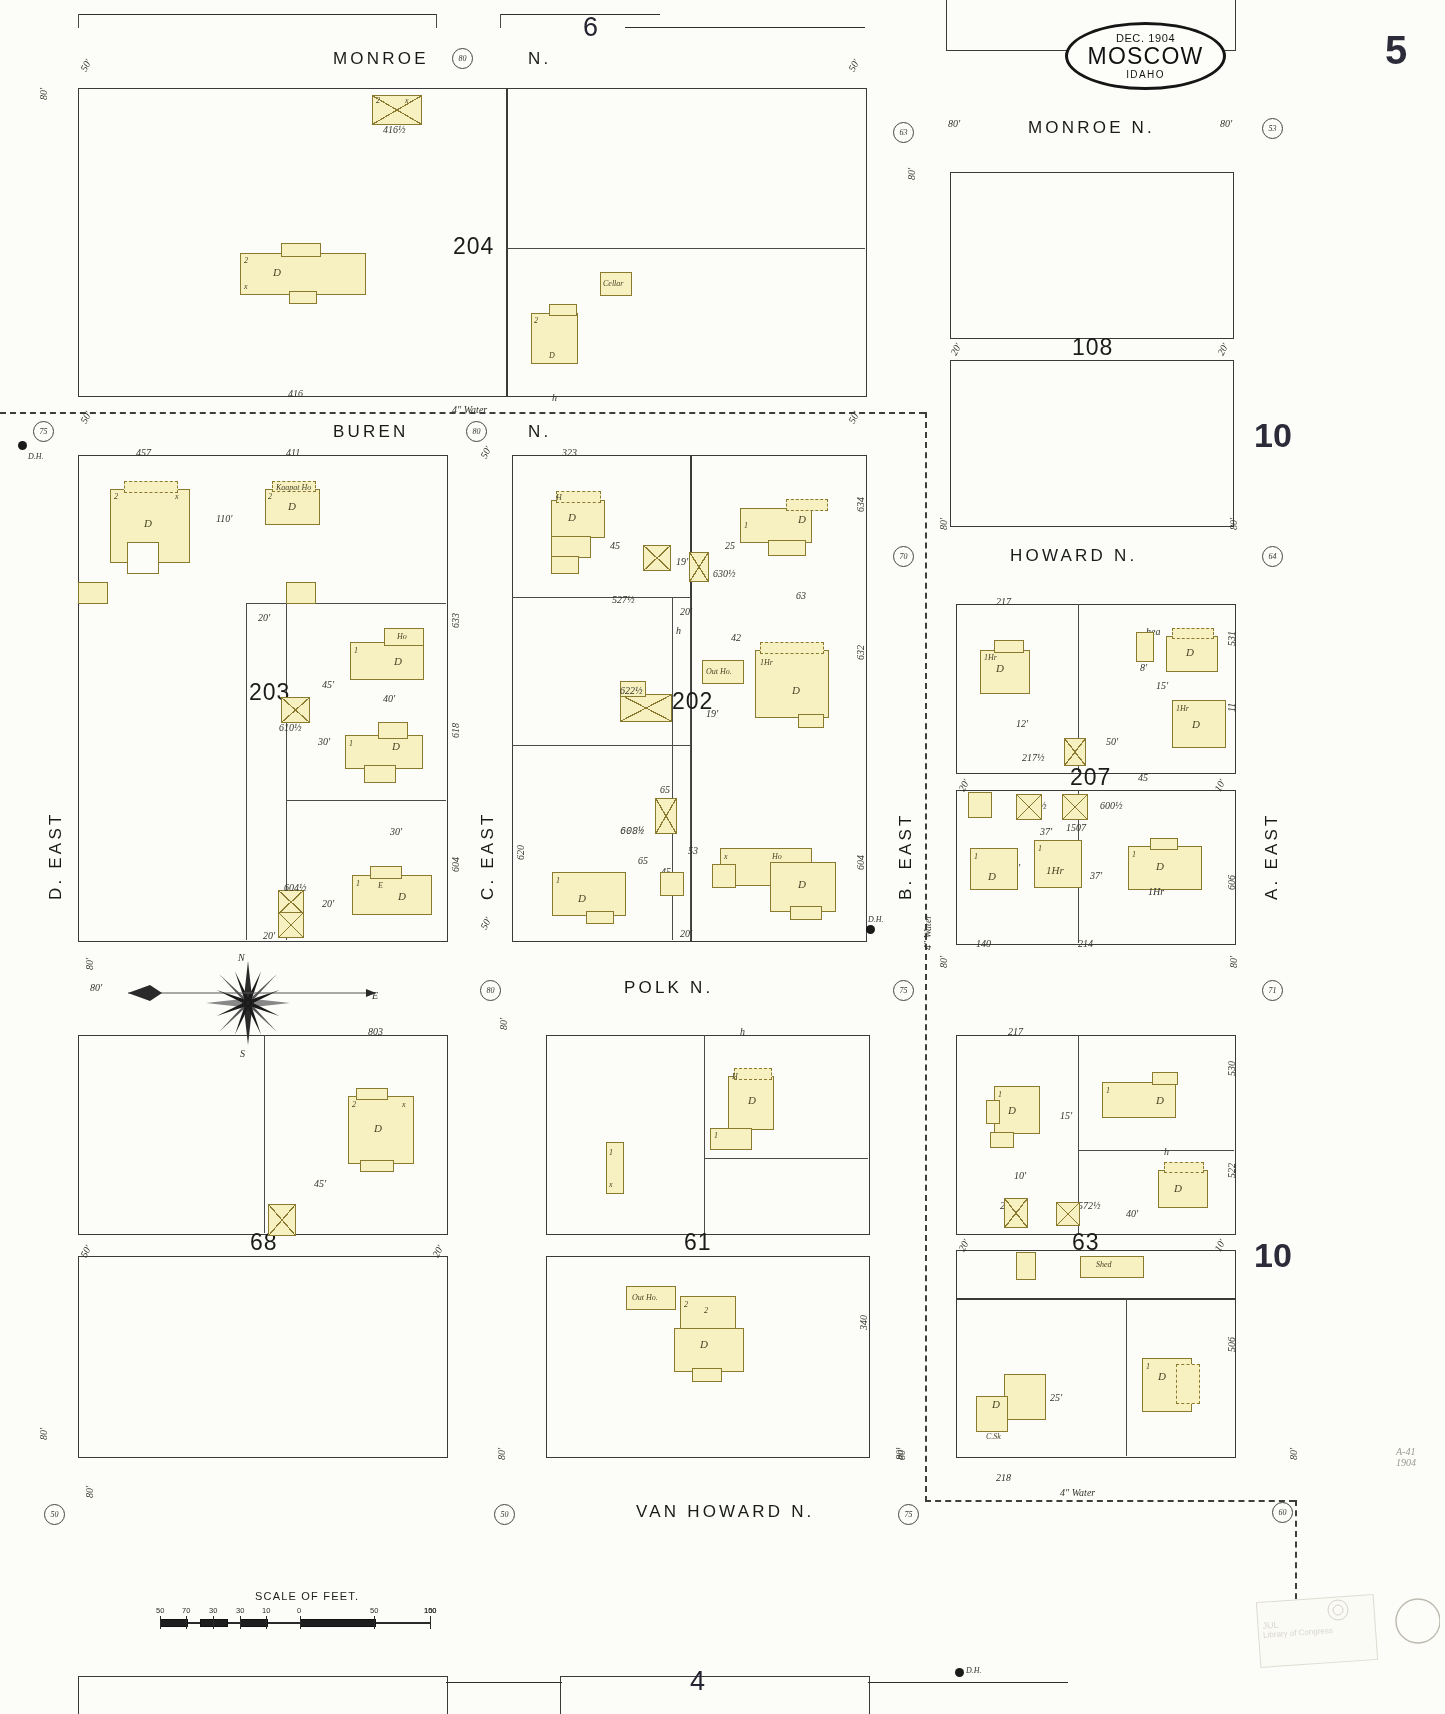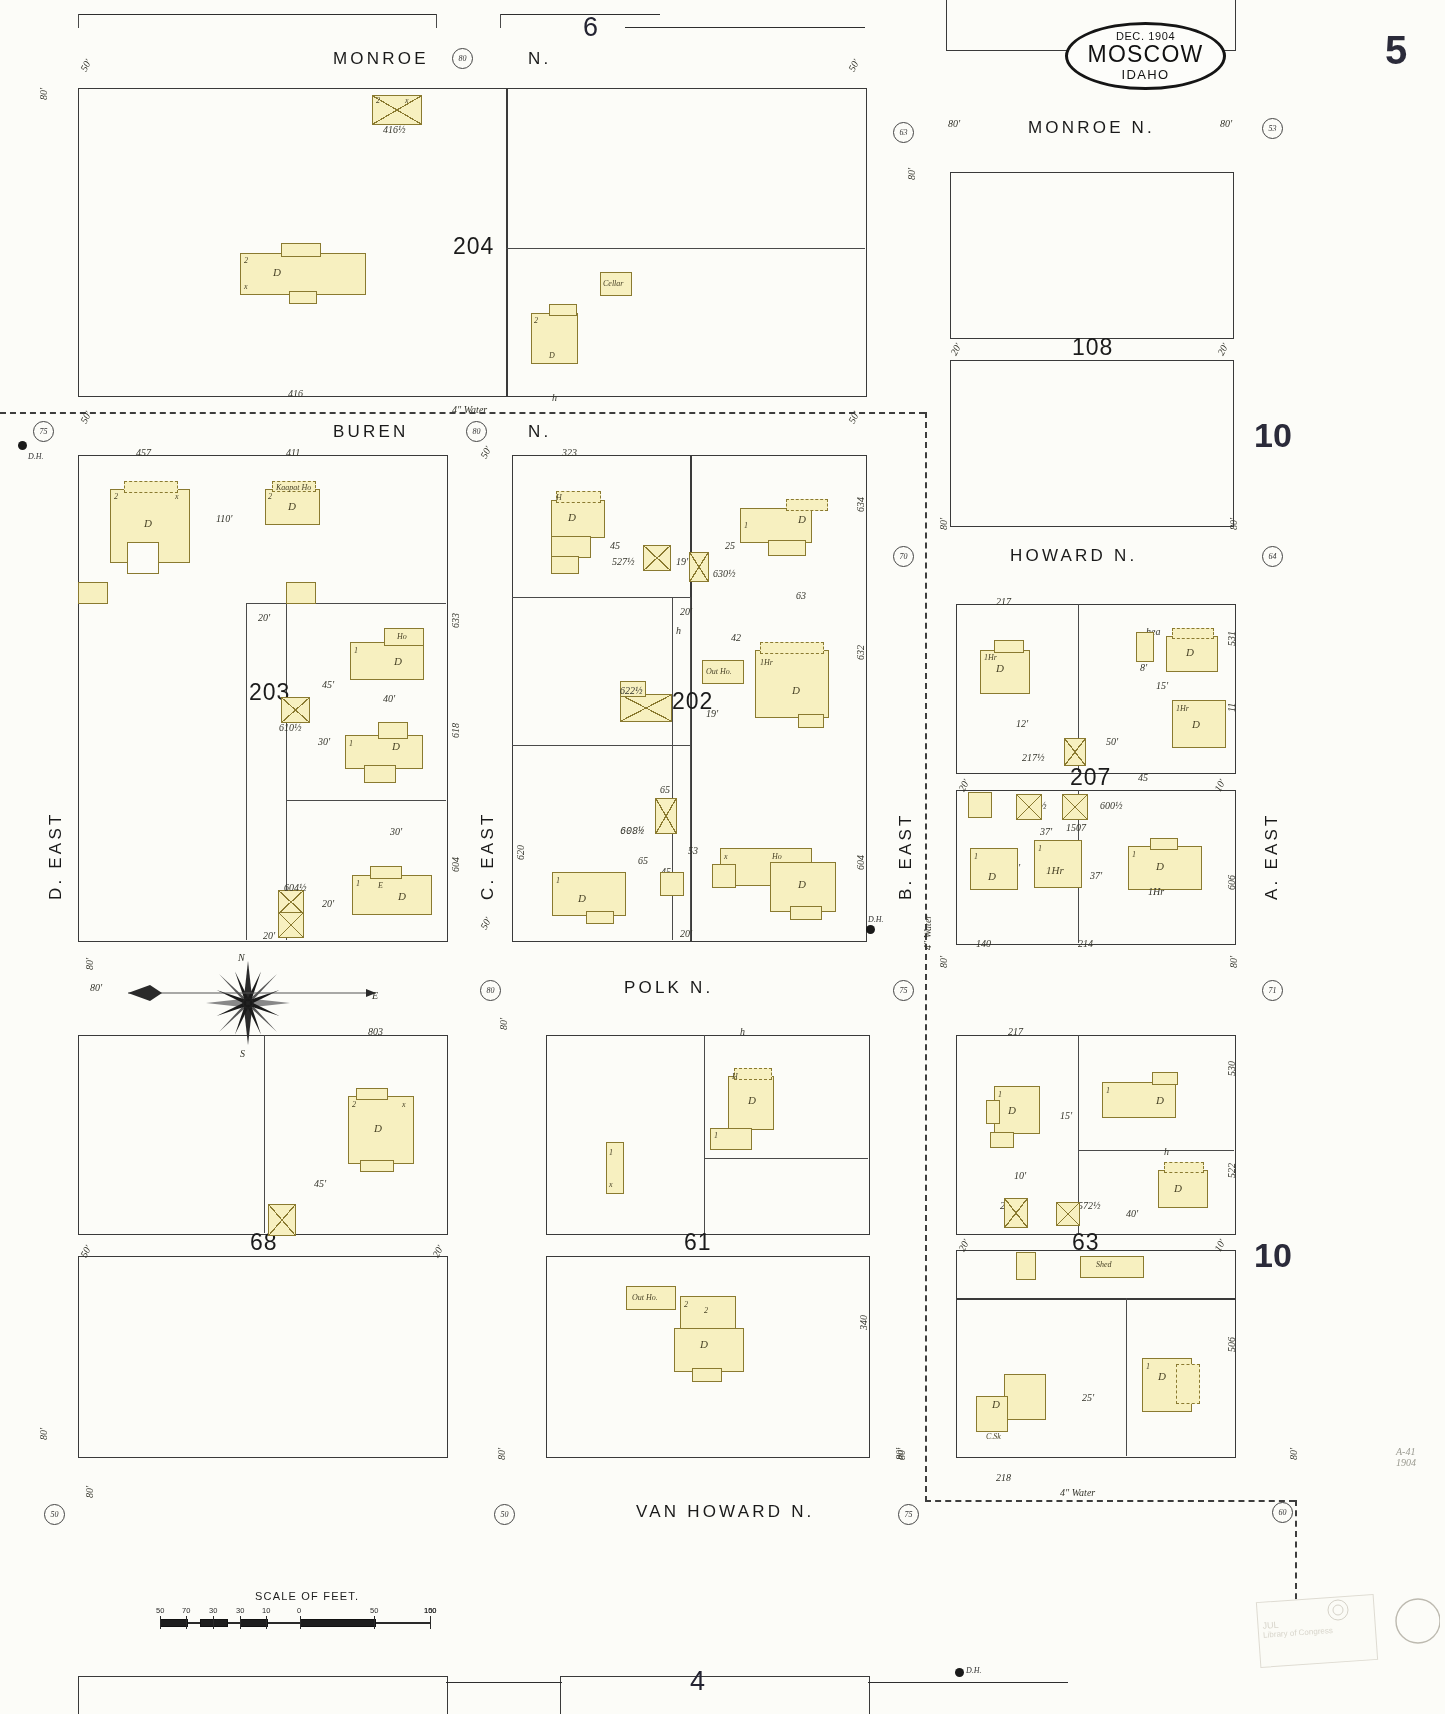--- a/index.html
+++ b/index.html
@@ -87,21 +87,21 @@
   .dhlab{position:absolute;font-size:8px;font-style:italic;color:#333;font-family:"Liberation Serif",serif;}
   
   #cartouche{
     position:absolute;left:1065px;top:22px;width:155px;height:62px;
     border:3.5px solid #151515;border-radius:50%;
     display:flex;flex-direction:column;align-items:center;justify-content:center;
     background:#fdfdfa;
   }
   #cartouche .ct-date{font-size:11px;letter-spacing:.6px;color:#141414;}
   #cartouche .ct-city{font-size:23px;letter-spacing:1.2px;color:#111;line-height:1;margin:1px 0;}
-  #cartouche .ct-state{font-size:13px;letter-spacing:1.4px;color:#141414;}
+  #cartouche .ct-state{font-size:10px;letter-spacing:1.4px;color:#141414;}
   
   #scalebar{position:absolute;left:160px;top:1608px;width:270px;}
   #scalebar .sb-title{
     position:absolute;left:95px;top:-18px;font-size:11px;letter-spacing:1.2px;color:#1d1d1d;
   }
   #scalebar .sb-rule{position:absolute;left:0;top:14px;width:270px;height:1.6px;background:#2a2a2a;}
   #scalebar .sb-seg{position:absolute;top:11px;height:6px;background:#1e1e1e;border:.8px solid #111;}
   #scalebar .sb-tick{position:absolute;top:8px;width:1px;height:13px;background:#2a2a2a;}
   #scalebar .sb-num{position:absolute;top:-2px;font-size:7.5px;color:#2a2a2a;}
   
@@ -280,21 +280,21 @@
   <div class="dim" style="left:638px;top:855px;">65</div>
   <div class="dim" style="left:688px;top:845px;">53</div>
   <div class="dim" style="left:661px;top:866px;">45</div>
 
   <div class="bldg" style="left:551px;top:500px;width:52px;height:36px;"></div>
   <div class="bldg dash" style="left:556px;top:491px;width:43px;height:10px;"></div>
   <div class="bldg" style="left:551px;top:536px;width:38px;height:20px;"></div>
   <div class="bldg" style="left:551px;top:556px;width:26px;height:16px;"></div>
   <div class="dlab" style="left:568px;top:511px;">D</div>
   <div class="tinylab" style="left:556px;top:493px;">H</div>
-  <div class="dim" style="left:612px;top:556px;">527½</div>
+  <div class="dim" style="left:612px;top:594px;">527½</div>
 
   <div class="xb" style="left:643px;top:545px;width:26px;height:24px;"></div>
   <div class="xb" style="left:689px;top:552px;width:18px;height:28px;"></div>
   <div class="dim" style="left:713px;top:568px;">630½</div>
 
   <div class="bldg" style="left:740px;top:508px;width:70px;height:33px;"></div>
   <div class="bldg dash" style="left:786px;top:499px;width:40px;height:10px;"></div>
   <div class="bldg" style="left:768px;top:540px;width:36px;height:14px;"></div>
   <div class="dlab" style="left:798px;top:513px;">D</div>
   <div class="tinylab" style="left:744px;top:521px;">1</div>
@@ -481,21 +481,21 @@
   <div class="dim rot2" style="left:1212px;top:1248px;">10'</div>
   <div class="dim" style="left:996px;top:1472px;">218</div>
   <div class="dim rot" style="left:896px;top:1460px;">80'</div>
   <div class="dim rot" style="left:1288px;top:1460px;">80'</div>
   <div class="dim" style="left:1060px;top:1110px;">15'</div>
   <div class="dim" style="left:1164px;top:1146px;">h</div>
   <div class="dim" style="left:1014px;top:1170px;">10'</div>
   <div class="dim" style="left:1000px;top:1200px;">272½</div>
   <div class="dim" style="left:1078px;top:1200px;">572½</div>
   <div class="dim" style="left:1126px;top:1208px;">40'</div>
-  <div class="dim" style="left:1050px;top:1392px;margin-left:32px;">25'</div>
+  <div class="dim" style="left:1050px;top:1392px;">25'</div>
 
   <div class="bldg" style="left:994px;top:1086px;width:44px;height:46px;"></div>
   <div class="bldg" style="left:986px;top:1100px;width:12px;height:22px;"></div>
   <div class="bldg" style="left:990px;top:1132px;width:22px;height:14px;"></div>
   <div class="dlab" style="left:1008px;top:1104px;">D</div>
   <div class="tinylab" style="left:998px;top:1090px;">1</div>
 
   <div class="bldg" style="left:1102px;top:1082px;width:72px;height:34px;"></div>
   <div class="bldg" style="left:1152px;top:1072px;width:24px;height:11px;"></div>
   <div class="dlab" style="left:1156px;top:1094px;">D</div>

